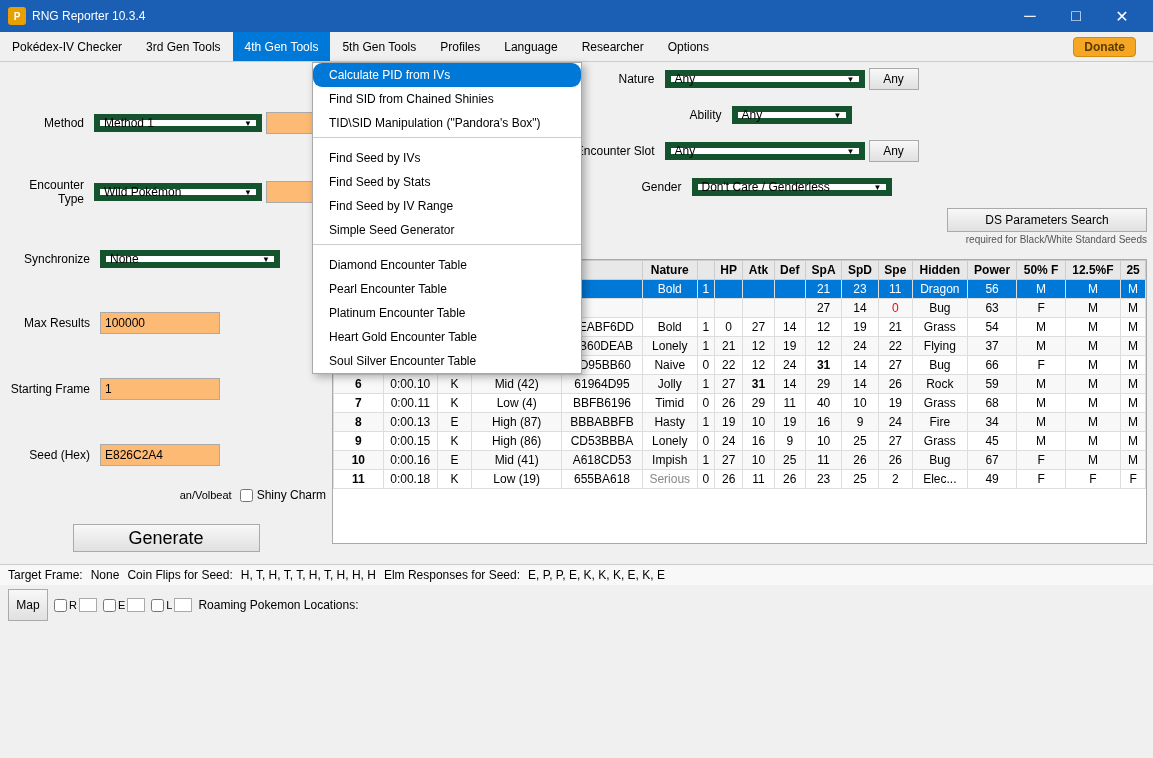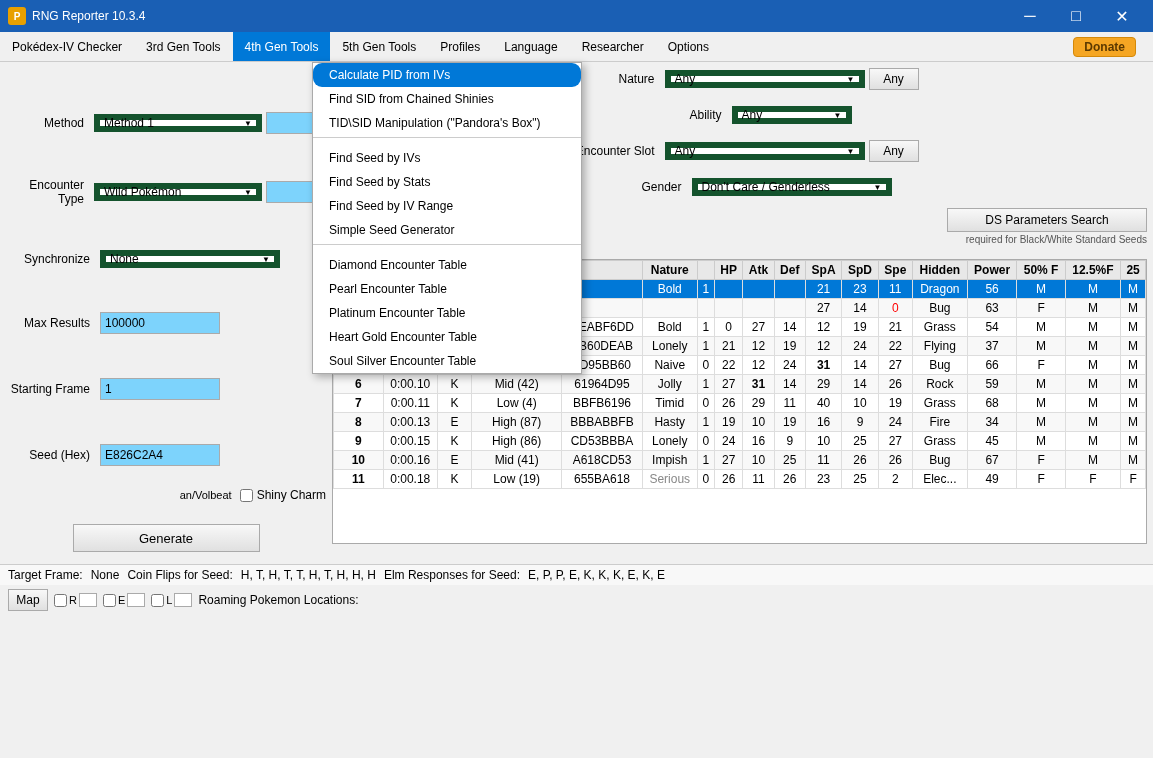--- a/index.html
+++ b/index.html
@@ -70,21 +70,21 @@
       margin-top: 44px;
     }
     .form-label {
       width: 90px;
       text-align: right;
       padding-right: 6px;
       color: #000;
     }
     .form-input, .form-select {
       border: 1px solid #aaa;
-      background: #7dd3fc;
+      background: #fdba74;
       height: 22px;
       padding: 1px 4px;
     }
     .form-input { width: 120px; }
 
     
     #content-area { display: flex; gap: 6px; }
     #left-panel { width: 320px; flex-shrink: 0; }
     #right-panel { flex: 1; }
 
@@ -328,21 +328,21 @@
 
       <div style="display:flex; align-items:center; gap:8px; margin:22px 0;">
         <span style="flex:1; font-size:11px; text-align:right;">an/Volbeat</span>
         <div style="display:flex; align-items:center; gap:4px;">
           <input type="checkbox" style="">
           <span>Shiny Charm</span>
         </div>
       </div>
 
       <div style="text-align:center;">
-        <button class="btn" id="generate-btn" style="width:187px; font-size:13px; height:28px;">Generate</button>
+        <button class="btn" id="generate-btn" style="width:187px; font-size:18px; height:28px;">Generate</button>
       </div>
     </div>
 
     <div id="right-panel">
       <div class="right-form">
 
         <div class="right-form-row">
           <span class="right-label">Nature</span>
           <div class="select-wrapper" style="width:200px;">
             <select>
@@ -645,21 +645,21 @@
 <div id="statusbar">
   <span>Target Frame:</span>
   <span>None</span>
   <span>Coin Flips for Seed:</span>
   <span>H, T, H, T, T, H, T, H, H, H</span>
   <span style="">Elm Responses for Seed:</span>
   <span>E, P, P, E, K, K, K, E, K, E</span>
 </div>
 
 <div id="bottom-controls">
-  <button class="btn" style="width:40px; height:22px;">Map</button>
+  <button class="btn" style="width:40px; height:32px;">Map</button>
   <div class="checkbox-group">
     <input type="checkbox" style="">
     <span class="checkbox-label">R</span>
     <div style="width:18px; height:14px; border:1px solid #aaa; background:white;"></div>
   </div>
   <div class="checkbox-group">
     <input type="checkbox" style="">
     <span class="checkbox-label">E</span>
     <div style="width:18px; height:14px; border:1px solid #aaa; background:white;"></div>
   </div>

